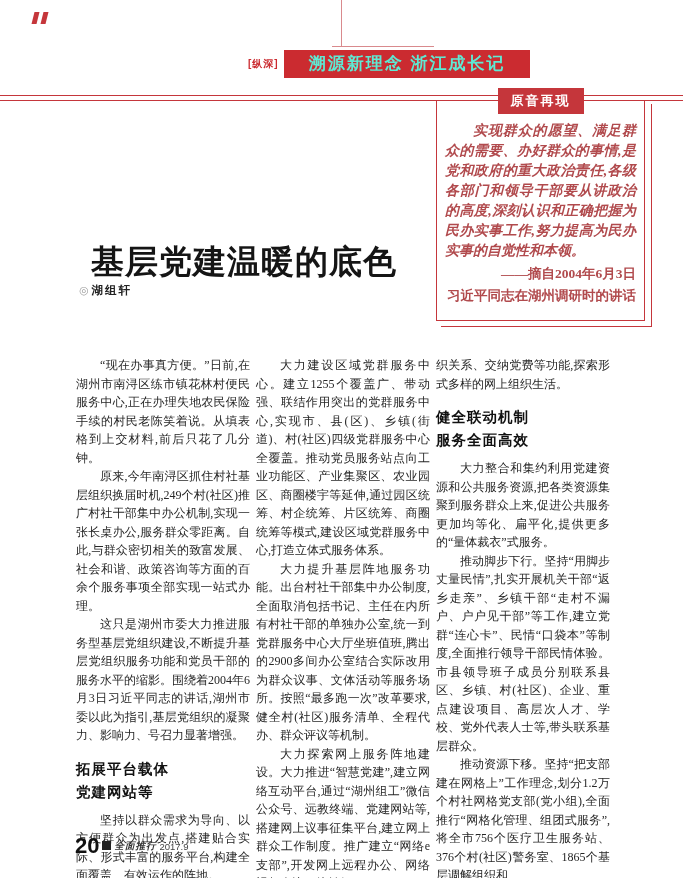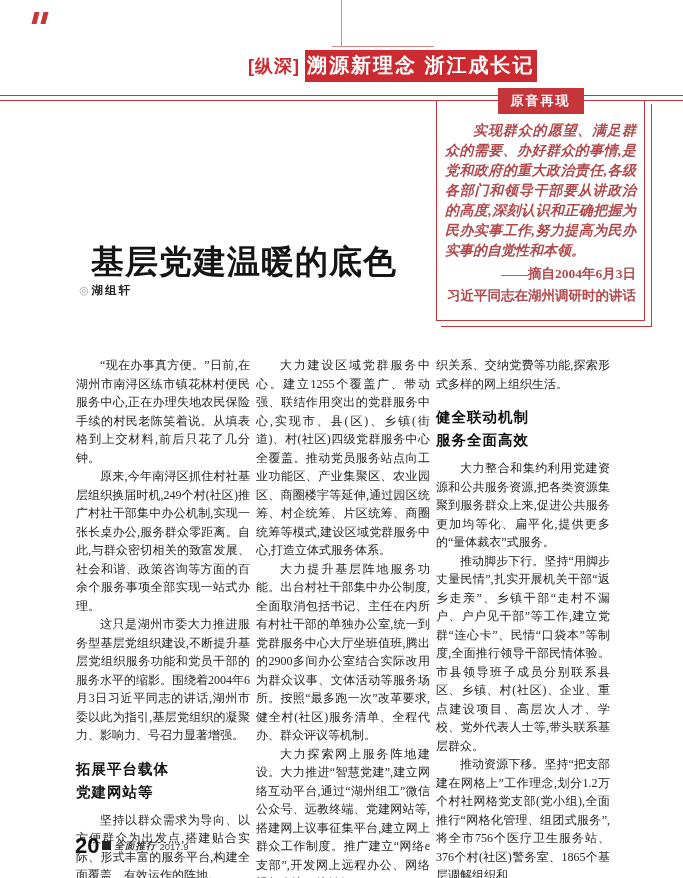--- a/index.html
+++ b/index.html
@@ -11,22 +11,22 @@
     font-family: "Liberation Serif", serif;
   }
   
   .corner-marks { position: absolute; left: 33px; top: 12px; display: flex; gap: 4px; }
   .corner-marks span { display: block; width: 5px; height: 12px; background: #c5363b; transform: skewX(-14deg); }
   
   .top-vline { position: absolute; left: 341px; top: 0; width: 1px; height: 46px; background: #d98a8d; }
   .top-hline { position: absolute; left: 332px; top: 46px; width: 102px; height: 1px; background: #d98a8d; }
   
   .header-row { position: absolute; left: 248px; top: 50px; display: flex; align-items: center; gap: 5px; font-family: "Liberation Sans", sans-serif; }
-  .header-prefix { color: #cb2b30; font-weight: bold; font-size: 18px; letter-spacing: 1px; }
-  .header-badge { background: #cb2b30; color: #ffffff; font-weight: bold; font-size: 20px; padding: 2px 2px 3px; letter-spacing: 2px; }
+  .header-prefix { color: #cb2b30; font-weight: bold; font-size: 10px; letter-spacing: 1px; }
+  .header-badge { background: #cb2b30; color: #5eead4; font-weight: bold; font-size: 17px; padding: 2px 25px 3px; letter-spacing: 2px; }
   
   .rule1 { position: absolute; left: 0; top: 95px; width: 683px; height: 1px; background: #c5363b; }
   .rule2 { position: absolute; left: 0; top: 100px; width: 683px; height: 1px; background: #c5363b; }
   
   .quote-box {
     position: absolute; left: 436px; top: 100px; width: 209px; height: 221px;
     border: 1px solid #c5363b; background: #ffffff;
     box-sizing: border-box;
   }
   .quote-shadow-right { position: absolute; left: 651px; top: 104px; width: 1px; height: 222px; background: #c5363b; }

